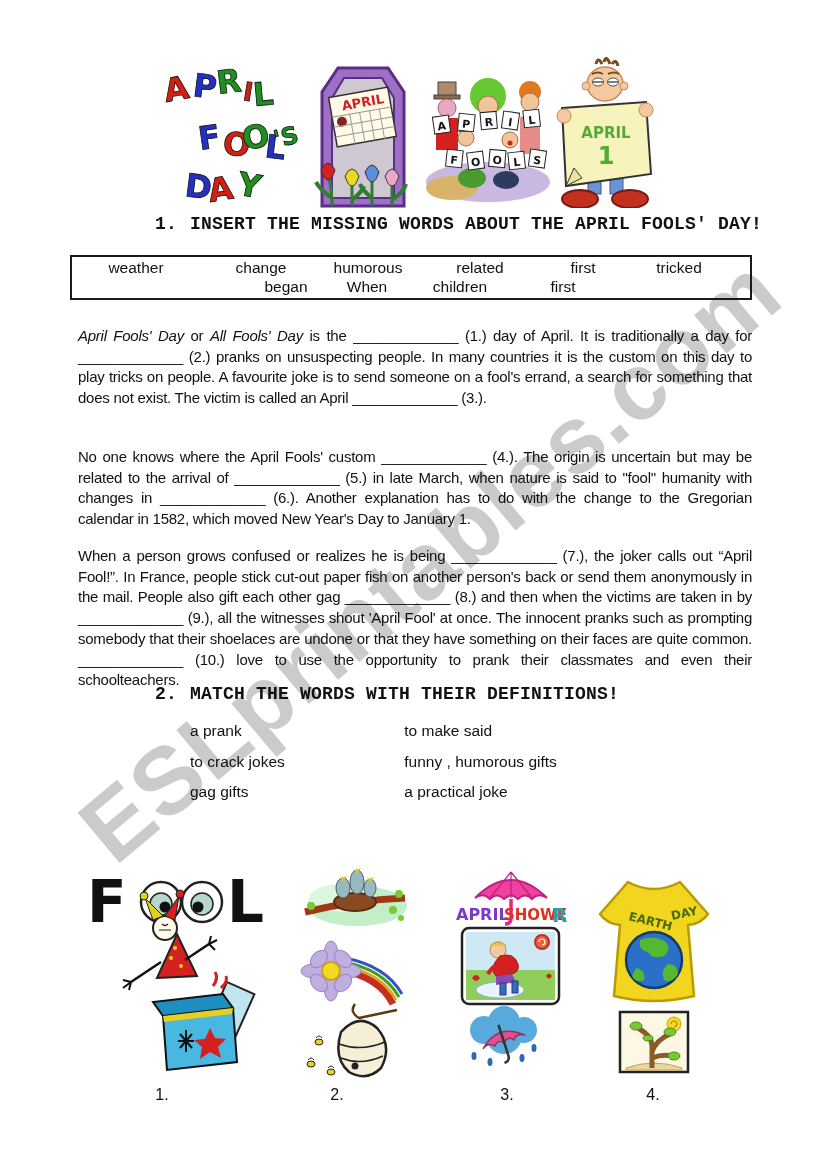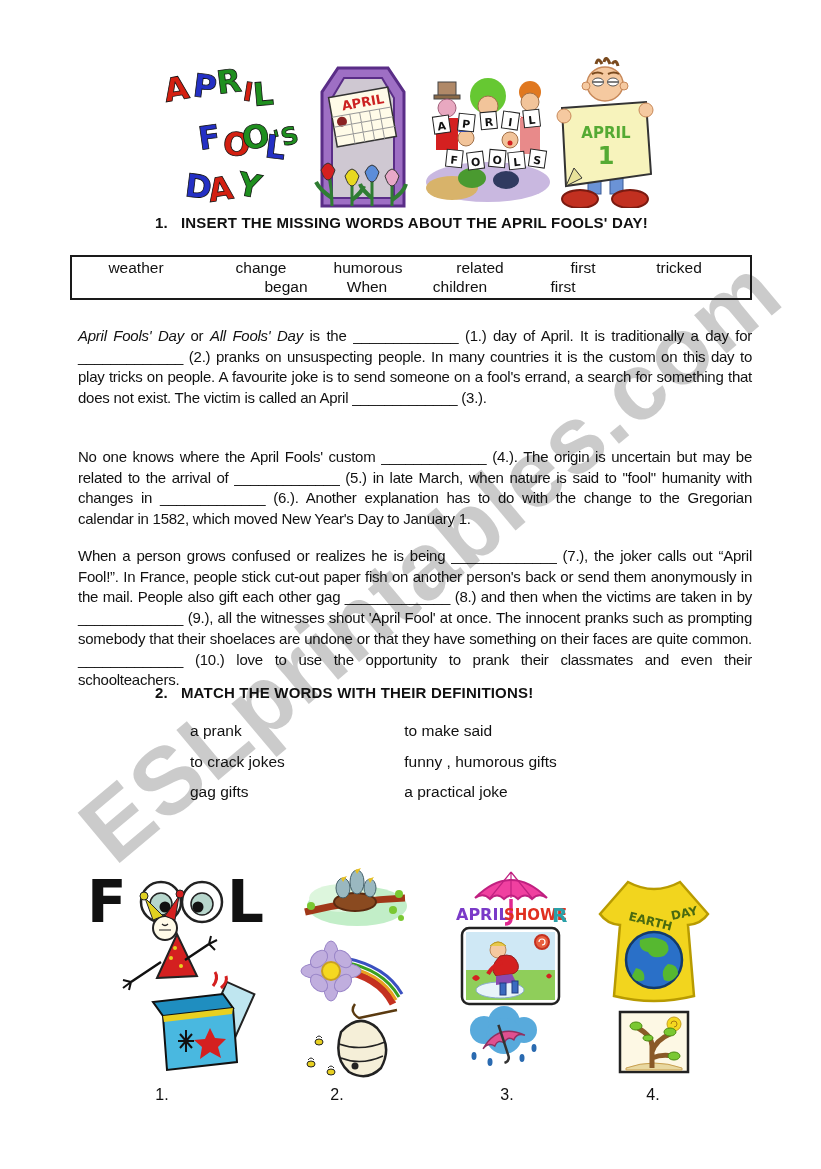--- a/index.html
+++ b/index.html
@@ -4,21 +4,21 @@
 <style>
   html,body{margin:0;padding:0;background:#ffffff;}
   .page{position:relative;width:821px;height:1169px;background:#ffffff;overflow:hidden;
         font-family:"Liberation Sans",sans-serif;color:#111;}
   .watermark{position:absolute;left:430px;top:560px;
         transform:translate(-50%,-50%) rotate(-40deg);
         font-size:95px;font-weight:bold;letter-spacing:1px;white-space:nowrap;
         color:rgba(130,130,130,0.42);z-index:0;pointer-events:none;}
   .content{position:absolute;left:0;top:0;width:100%;height:100%;z-index:1;}
   .art{position:absolute;}
-  .sec-title{position:absolute;font-weight:bold;font-size:15px;letter-spacing:.2px;white-space:nowrap;}
+  .sec-title{position:absolute;font-weight:bold;font-size:18px;letter-spacing:.2px;white-space:nowrap;font-family:Liberation Mono, monospace;}
   .sec-num{display:inline-block;margin-right:13px;}
   .wordbank{position:absolute;left:70px;top:255px;width:678px;height:41px;border:2px solid #1a1a1a;font-size:15.5px;}
   .wb{position:absolute;transform:translateX(-50%);white-space:nowrap;}
   .para{position:absolute;left:78px;width:674px;font-size:15px;line-height:20.7px;
         text-align:justify;letter-spacing:-0.25px;}
   .match{position:absolute;left:190px;top:722px;font-size:15.5px;}
   .match-row{height:30.6px;}
   .match-left{display:inline-block;width:210px;}
   .imgnum{position:absolute;font-size:16px;transform:translateX(-50%);}
   svg text{font-family:"DejaVu Sans",sans-serif;}

